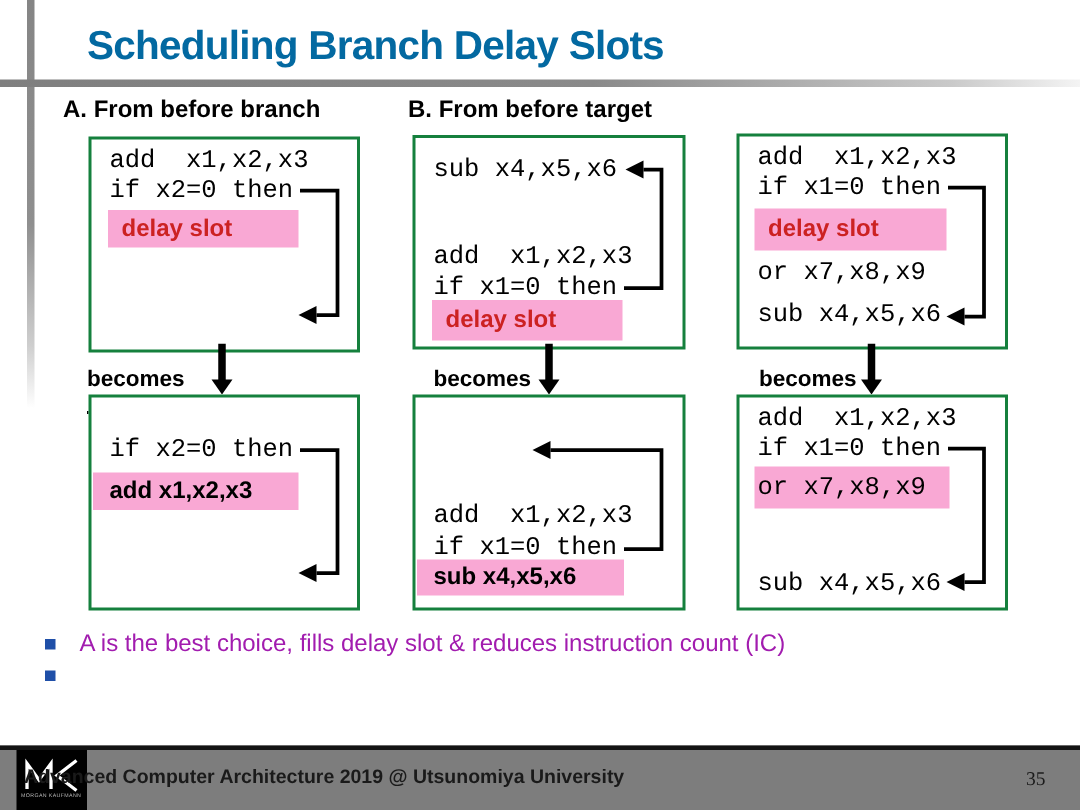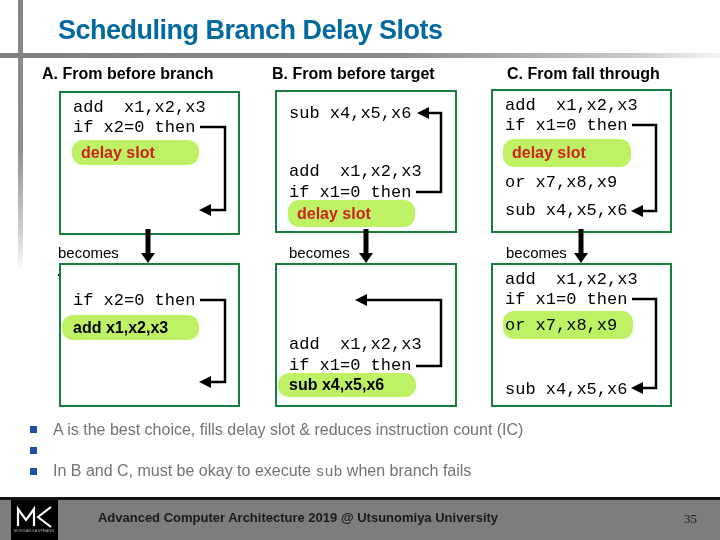--- a/index.html
+++ b/index.html
@@ -21,63 +21,62 @@
   .codebox{position:absolute;border:2px solid #15803d;background:#fff;}
   #box-a-upper{left:59px;top:91px;width:177px;height:140px;}
   #box-b-upper{left:275px;top:90px;width:178px;height:139px;}
   #box-c-upper{left:491px;top:89px;width:177px;height:140px;}
   #box-a-lower{left:59px;top:263px;width:177px;height:140px;}
   #box-b-lower{left:275px;top:263px;width:178px;height:140px;}
   #box-c-lower{left:491px;top:263px;width:177px;height:140px;}
 
   .code{position:absolute;left:12px;font-family:"Liberation Mono","DejaVu Sans Mono",monospace;
         font-size:17px;line-height:20px;white-space:pre;color:#000;}
-  .hl{position:absolute;background:#bef264;display:flex;align-items:center;box-sizing:border-box;border-radius:11px;}
+  .hl{position:absolute;background:#f9a8d4;display:flex;align-items:center;box-sizing:border-box;}
   .hl-red{color:#CC2222;font-weight:bold;font-size:16px;padding-left:9px;}
   .hl-bold{color:#000;font-weight:bold;font-size:16px;padding-left:11px;}
   .hl-mono{font-family:"Liberation Mono","DejaVu Sans Mono",monospace;font-size:17px;
            padding-left:2px;white-space:pre;color:#000;}
   .arrow-svg{position:absolute;left:0;top:0;}
 
-  .becomes{position:absolute;top:244px;font-size:15px;font-weight:normal;
+  .becomes{position:absolute;top:244px;font-size:15px;font-weight:bold;
            border-bottom:2px solid #000;padding-bottom:13px;white-space:nowrap;}
   #becomes-a{left:58px;} #becomes-b{left:289px;} #becomes-c{left:506px;}
 
   .thick-arrow{position:absolute;top:229px;}
   #tarrow-a{left:139px;} #tarrow-b{left:357px;} #tarrow-c{left:572px;}
 
   .bullets{position:absolute;left:28px;top:419px;}
   .bullet-row{display:flex;align-items:center;height:21px;}
   .bullet-square{width:7px;height:7px;background:#1F4FA8;margin-left:2px;margin-right:16px;flex:none;}
-  .bullet-text{font-size:16px;color:#737373;white-space:nowrap;}
+  .bullet-text{font-size:16px;color:#a21caf;white-space:nowrap;}
   .mono-inline{font-family:"Liberation Mono","DejaVu Sans Mono",monospace;font-size:15px;}
 
   .footer{position:absolute;left:0;top:497px;width:720px;height:43px;background:#7D7D7D;
           border-top:3px solid #141414;box-sizing:border-box;}
   .logo{position:absolute;left:11px;top:500px;width:47px;height:40px;background:#000;
         display:flex;flex-direction:column;align-items:center;justify-content:center;overflow:hidden;}
   .logo-caption{font-size:7px;color:#b9b9b9;white-space:nowrap;letter-spacing:0.5px;
                 transform:scale(0.5);transform-origin:center top;margin-top:0px;}
-  .footer-course{position:absolute;left:0;top:510px;width:596px;text-align:center;
+  .footer-course{position:absolute;left:16px;top:510px;width:596px;
                  font-size:13px;font-weight:bold;color:#1a1a1a;}
   .footer-page{position:absolute;left:684px;top:511px;font-size:13px;color:#1a1a1a;font-family:Liberation Serif, serif;}
 </style>
 </head>
 <body>
 
 <div class="slide">
 
   <div class="vbar"></div>
   <div class="hbar"></div>
 
   <div class="title">Scheduling Branch Delay Slots</div>
 
   <div class="col-header" id="hdr-a">A. From before branch</div>
   <div class="col-header" id="hdr-b">B. From before target</div>
-  <div class="col-header" id="hdr-c">C. From fall through</div>
 
   <div class="codebox" id="box-a-upper">
     <div class="code" style="top:5px;">add  x1,x2,x3</div>
     <div class="code" style="top:25px;">if x2=0 then</div>
     <div class="hl hl-red" style="left:11px;top:47px;width:127px;height:25px;">delay slot</div>
     <svg class="arrow-svg" width="177" height="140">
       <path d="M139 34 H164 V117 H150" stroke="#000" stroke-width="2.5" fill="none"></path>
       <polygon points="138,117 150,111 150,123" fill="#000"></polygon>
     </svg>
   </div>
@@ -153,24 +152,20 @@
   </div>
 
   <div class="bullets" id="bullet-list">
       <div class="bullet-row">
         <span class="bullet-square"></span>
         <span class="bullet-text"><span>A is the best choice, fills delay slot &amp; reduces instruction count (IC)</span></span>
       </div>
       <div class="bullet-row">
         <span class="bullet-square"></span>
       </div>
-      <div class="bullet-row">
-        <span class="bullet-square"></span>
-        <span class="bullet-text"><span>In B and C, must be okay to execute </span><span class="mono-inline">sub</span><span> when branch fails</span></span>
-      </div>
     </div>
 
   <div class="footer"></div>
   <div class="logo">
     <svg width="40" height="24" viewBox="0 0 40 24">
       <polyline points="3,21 3,4 11,15 19,4 19,21" stroke="#fff" stroke-width="2.2" fill="none"></polyline>
       <polyline points="36,2 23,12 36,22" stroke="#fff" stroke-width="2.2" fill="none"></polyline>
     </svg>
     <div class="logo-caption">MORGAN KAUFMANN</div>
   </div>

